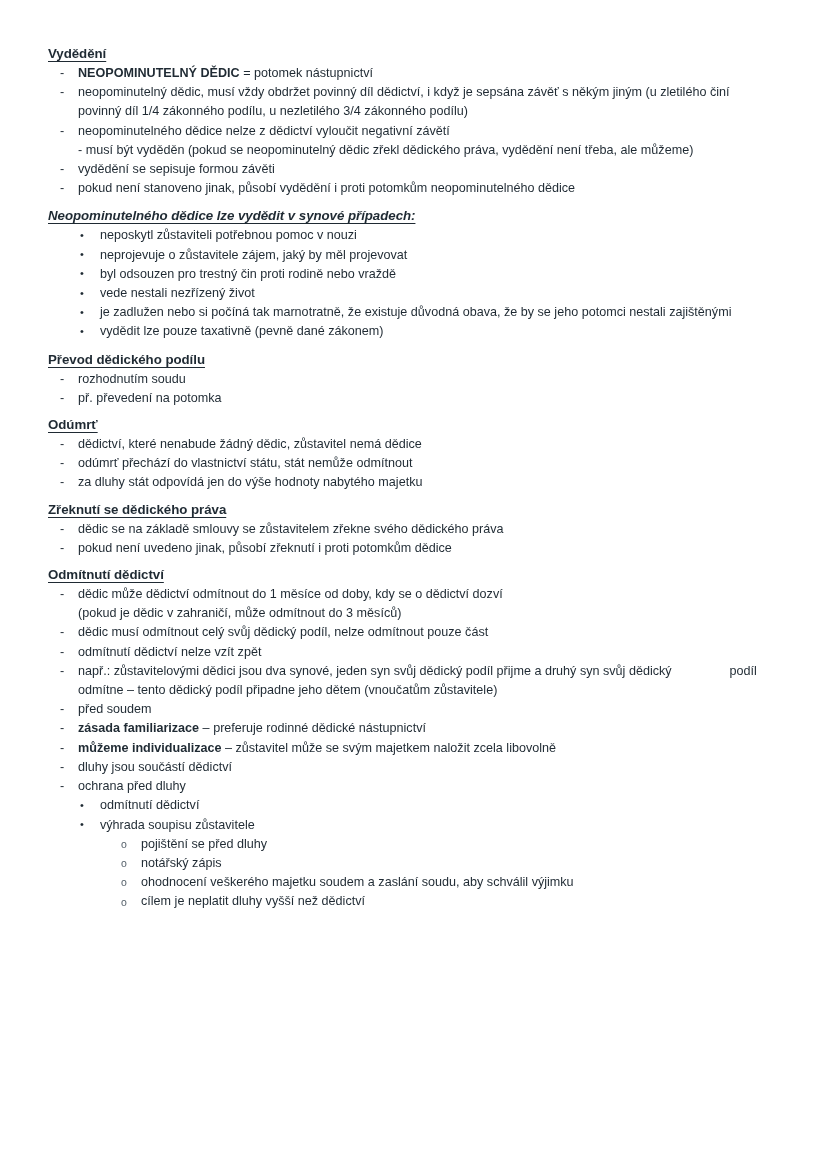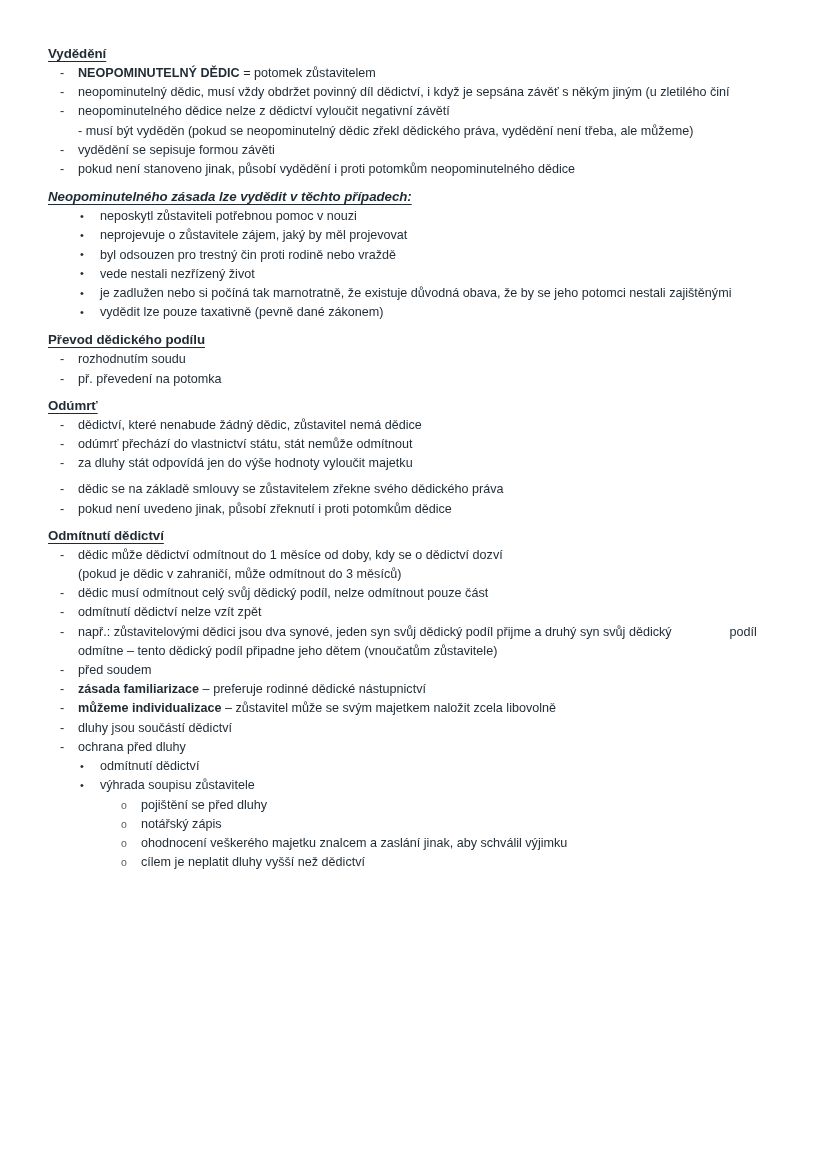--- a/index.html
+++ b/index.html
@@ -122,26 +122,27 @@
 
 <div class="page">
   <div class="doc">
 
     <section class="section">
       <div class="heading">Vydědění</div>
       <ul class="lvl">
 
         <li class="item dash">
           <span class="marker">-</span>
-          <span class="txt"><b class="bold">NEOPOMINUTELNÝ DĚDIC</b><span> = potomek zůstavitelem</span></span>
+          <span class="txt"><b class="bold">NEOPOMINUTELNÝ DĚDIC</b><span> = potomek nástupnictví</span></span>
         </li>
 
         <li class="item dash">
           <span class="marker">-</span>
           <span class="txt">neopominutelný dědic, musí vždy obdržet povinný díl dědictví, i když je sepsána závěť s někým jiným (u zletilého činí</span>
+          <span class="cont">povinný díl 1/4 zákonného podílu, u nezletilého 3/4 zákonného podílu)</span>
         </li>
 
         <li class="item dash">
           <span class="marker">-</span>
           <span class="txt">neopominutelného dědice nelze z dědictví vyloučit negativní závětí</span>
           <span class="cont">- musí být vyděděn (pokud se neopominutelný dědic zřekl dědického práva, vydědění není třeba, ale můžeme)</span>
         </li>
 
         <li class="item dash">
           <span class="marker">-</span>
@@ -149,21 +150,21 @@
         </li>
 
         <li class="item dash">
           <span class="marker">-</span>
           <span class="txt">pokud není stanoveno jinak, působí vydědění i proti potomkům neopominutelného dědice</span>
         </li>
       </ul>
     </section>
 
     <section class="section">
-      <div class="heading italic">Neopominutelného zásada lze vydědit v těchto případech:</div>
+      <div class="heading italic">Neopominutelného dědice lze vydědit v synové případech:</div>
       <ul class="lvl bullets">
         <li class="item bullet">
           <span class="marker">•</span>
           <span class="txt">neposkytl zůstaviteli potřebnou pomoc v nouzi</span>
         </li>
         <li class="item bullet">
           <span class="marker">•</span>
           <span class="txt">neprojevuje o zůstavitele zájem, jaký by měl projevovat</span>
         </li>
         <li class="item bullet">
@@ -205,26 +206,27 @@
         <li class="item dash">
           <span class="marker">-</span>
           <span class="txt">dědictví, které nenabude žádný dědic, zůstavitel nemá dědice</span>
         </li>
         <li class="item dash">
           <span class="marker">-</span>
           <span class="txt">odúmrť přechází do vlastnictví státu, stát nemůže odmítnout</span>
         </li>
         <li class="item dash">
           <span class="marker">-</span>
-          <span class="txt">za dluhy stát odpovídá jen do výše hodnoty vyloučit majetku</span>
+          <span class="txt">za dluhy stát odpovídá jen do výše hodnoty nabytého majetku</span>
         </li>
       </ul>
     </section>
 
     <section class="section tight">
+      <div class="heading">Zřeknutí se dědického práva</div>
       <ul class="lvl">
         <li class="item dash">
           <span class="marker">-</span>
           <span class="txt">dědic se na základě smlouvy se zůstavitelem zřekne svého dědického práva</span>
         </li>
         <li class="item dash">
           <span class="marker">-</span>
           <span class="txt">pokud není uvedeno jinak, působí zřeknutí i proti potomkům dědice</span>
         </li>
       </ul>
@@ -297,21 +299,21 @@
         <li class="item circle">
           <span class="marker">o</span>
           <span class="txt">pojištění se před dluhy</span>
         </li>
         <li class="item circle">
           <span class="marker">o</span>
           <span class="txt">notářský zápis</span>
         </li>
         <li class="item circle">
           <span class="marker">o</span>
-          <span class="txt">ohodnocení veškerého majetku znalcem a zaslání jinak, aby schválil výjimku</span>
+          <span class="txt">ohodnocení veškerého majetku soudem a zaslání soudu, aby schválil výjimku</span>
         </li>
         <li class="item circle">
           <span class="marker">o</span>
           <span class="txt">cílem je neplatit dluhy vyšší než dědictví</span>
         </li>
       </ul>
     </section>
 
   </div>
 </div>

